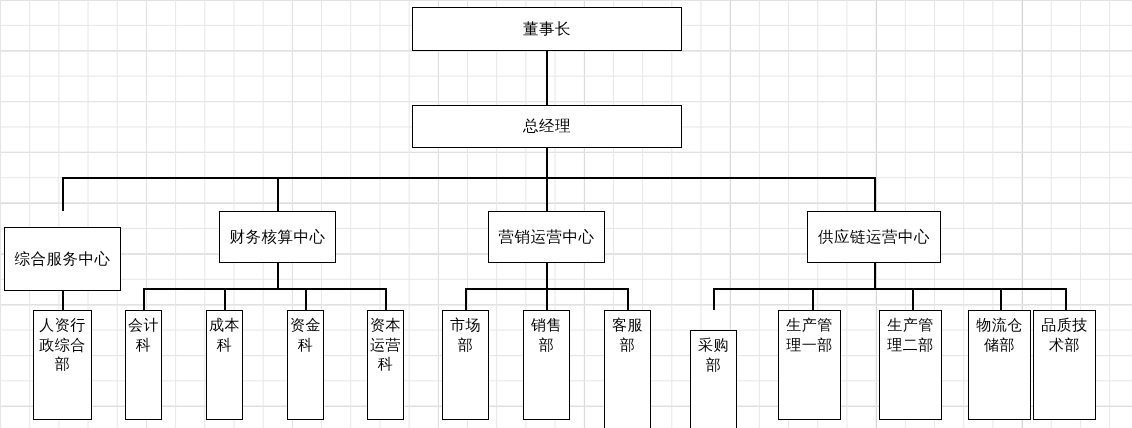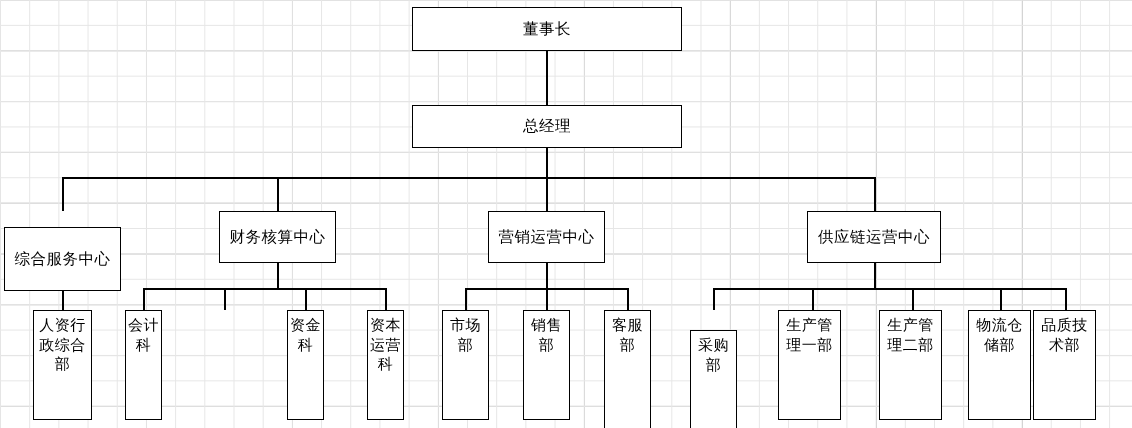--- a/index.html
+++ b/index.html
@@ -133,20 +133,23 @@
   </div>
 
   <div class="node leaf" style="left:33px; top:310px; width:59px; height:110px;">
     <span class="node-label">人资行政综合部</span>
   </div>
 
   <div class="node leaf" style="left:125px; top:310px; width:37px; height:110px;">
     <span class="node-label">会计科</span>
   </div>
 
+  <div class="node leaf" style="left:206px; top:310px; width:37px; height:110px;">
+    <span class="node-label">成本科</span>
+  </div>
 
   <div class="node leaf" style="left:287px; top:310px; width:37px; height:110px;">
     <span class="node-label">资金科</span>
   </div>
 
   <div class="node leaf" style="left:367px; top:310px; width:37px; height:110px;">
     <span class="node-label">资本运营科</span>
   </div>
 
   <div class="node leaf" style="left:442px; top:310px; width:47px; height:110px;">

